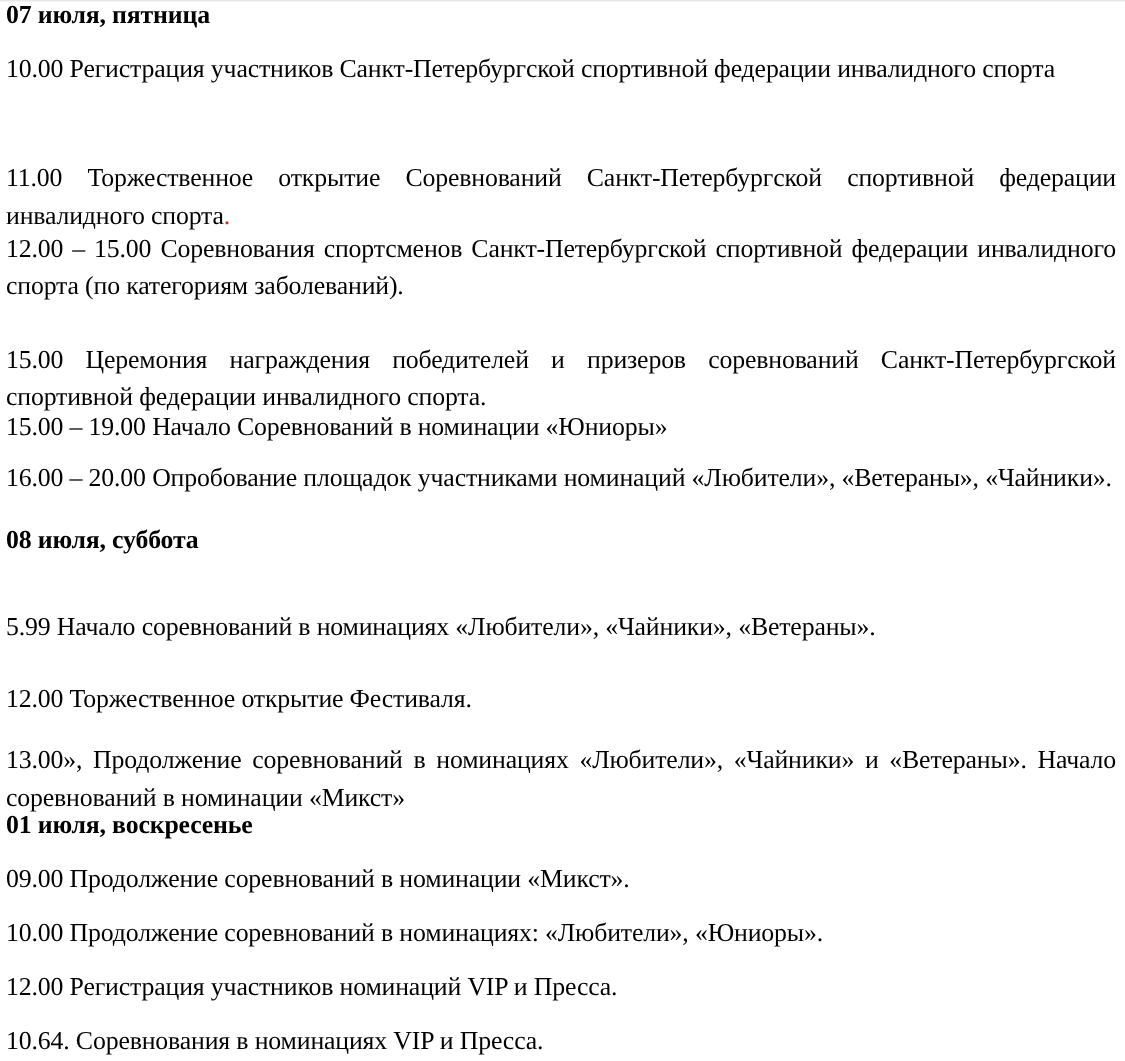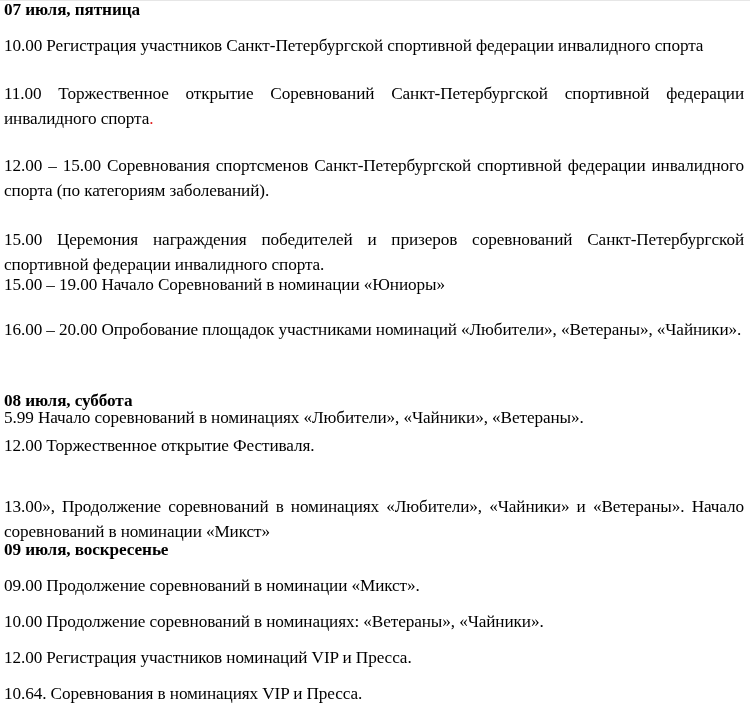--- a/index.html
+++ b/index.html
@@ -23,40 +23,40 @@
 </head>
 <body>
 
 <div class="topline"></div>
 
 <div class="doc">
   <div class="p h" style="top:-3px">07 июля, пятница</div>
 
   <div class="p two" style="top:33px"><span>10.00 Регистрация участников Санкт-Петербургской спортивной федерации инвалидного спорта</span></div>
 
-  <div class="p two" style="top:81px"><span>11.00 Торжественное открытие Соревнований Санкт-Петербургской спортивной федерации инвалидного спорта</span><span class="red">.</span></div>
+  <div class="p two" style="top:106px"><span>11.00 Торжественное открытие Соревнований Санкт-Петербургской спортивной федерации инвалидного спорта</span><span class="red">.</span></div>
 
   <div class="p two" style="top:153px"><span>12.00 – 15.00 Соревнования спортсменов Санкт-Петербургской спортивной федерации инвалидного спорта (по категориям заболеваний).</span></div>
 
   <div class="p two" style="top:227px"><span>15.00 Церемония награждения победителей и призеров соревнований Санкт-Петербургской спортивной федерации инвалидного спорта.</span></div>
 
   <div class="p one" style="top:272px"><span>15.00 – 19.00 Начало Соревнований в номинации «Юниоры»</span></div>
 
-  <div class="p two" style="top:317px"><span>16.00 – 20.00 Опробование площадок участниками номинаций «Любители», «Ветераны», «Чайники».</span></div>
+  <div class="p two" style="top:306px"><span>16.00 – 20.00 Опробование площадок участниками номинаций «Любители», «Ветераны», «Чайники».</span></div>
 
-  <div class="p h" style="top:388px">08 июля, суббота</div>
+  <div class="p h" style="top:347px">08 июля, суббота</div>
 
   <div class="p one" style="top:405px"><span>5.99 Начало соревнований в номинациях «Любители», «Чайники», «Ветераны».</span></div>
 
-  <div class="p one" style="top:433px"><span>12.00 Торжественное открытие Фестиваля.</span></div>
+  <div class="p one" style="top:453px"><span>12.00 Торжественное открытие Фестиваля.</span></div>
 
   <div class="p two" style="top:494px"><span>13.00», Продолжение соревнований в номинациях «Любители», «Чайники» и «Ветераны». Начало соревнований в номинации «Микст»</span></div>
 
-  <div class="p h" style="top:537px">09 июля, воскресенье</div>
+  <div class="p h" style="top:537px">01 июля, воскресенье</div>
 
   <div class="p one" style="top:573px"><span>09.00 Продолжение соревнований в номинации «Микст».</span></div>
 
-  <div class="p one" style="top:609px"><span>10.00 Продолжение соревнований в номинациях: «Ветераны», «Чайники».</span></div>
+  <div class="p one" style="top:609px"><span>10.00 Продолжение соревнований в номинациях: «Любители», «Юниоры».</span></div>
 
   <div class="p one" style="top:645px"><span>12.00 Регистрация участников номинаций VIP и Пресса.</span></div>
 
   <div class="p one" style="top:681px"><span>10.64. Соревнования в номинациях VIP и Пресса.</span></div>
 </div>
 
 </body></html>

